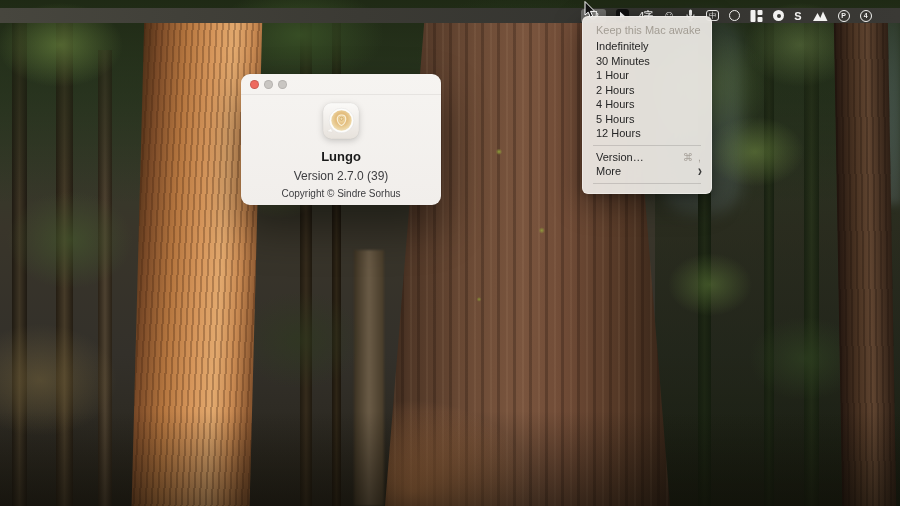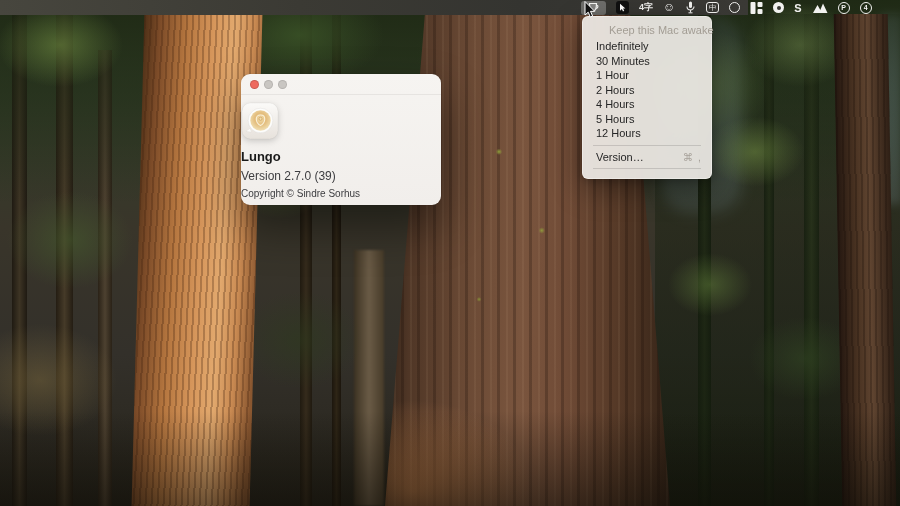--- a/index.html
+++ b/index.html
@@ -52,21 +52,21 @@
     radial-gradient(70px 50px at 40% 28%,rgba(120,150,70,.5),transparent 70%),
     radial-gradient(60px 45px at 22% 55%,rgba(100,130,60,.5),transparent 70%),
     radial-gradient(80px 60px at 60% 70%,rgba(50,70,35,.6),transparent 70%),
     linear-gradient(180deg,rgba(30,42,22,.25),rgba(20,28,14,.7));}
   .wp-trunk-right{left:838px;top:14px;width:54px;height:492px;transform:skewX(1deg);background:
     repeating-linear-gradient(90deg,rgba(20,10,5,.25) 0 2px,transparent 2px 6px),
     linear-gradient(90deg,#241710,#4a3322 35%,#5f4430 60%,#2e1f15);}
   .wp-vignette{left:0;bottom:0;width:900px;height:95px;
     background:linear-gradient(180deg,rgba(12,10,5,0),rgba(12,10,5,.55));}
   
-  .menubar{position:absolute;left:0;top:0;width:748px;height:15px;z-index:10;
+  .menubar{position:absolute;left:0;top:8px;width:900px;height:15px;z-index:10;
     background:linear-gradient(90deg,#47463e,#3b3a34 40%,#343430 70%,#3a3935);}
   .mb-icons{position:absolute;left:581px;top:1px;height:13px;display:flex;align-items:center;gap:10px;}
   .mbi{display:flex;align-items:center;justify-content:center;height:13px;color:#f2f2f0;flex:0 0 auto;}
   .mbi-active{width:25px;background:rgba(255,255,255,.28);border-radius:3px;height:14px;}
   .mbi-text{font-size:9px;font-weight:bold;letter-spacing:0;white-space:nowrap;}
   .mbi-smiley{font-size:12px;line-height:13px;}
   .mbi-boxed{width:13px;height:11px;border:1px solid #f2f2f0;border-radius:3px;font-size:7.5px;line-height:9px;}
   .mbi-circle{width:11px;height:11px;border:1.5px solid #f2f2f0;border-radius:50%;}
   .mbi-dot{width:11px;height:11px;background:#f2f2f0;border-radius:50%;position:relative;}
   .mbi-dot::after{content:"";position:absolute;left:3.5px;top:3.5px;width:4px;height:4px;border-radius:50%;background:#3a3a36;}
@@ -74,35 +74,35 @@
   .mbi-s{font-size:11px;font-weight:bold;}
   
   .menu{position:absolute;left:582px;top:16px;width:130px;z-index:20;
     background:rgba(238,235,230,.93);
     -webkit-backdrop-filter:blur(18px) saturate(1.3);backdrop-filter:blur(18px) saturate(1.3);
     border-radius:6px;border:0.5px solid rgba(255,255,255,.35);
     box-shadow:0 10px 30px rgba(0,0,0,.38),0 2px 8px rgba(0,0,0,.2);
     padding:5px 0 5px 0;}
   .menu-item{display:flex;align-items:center;height:14.5px;padding:0 9px 0 13px;
     font-size:11px;color:#262626;}
-  .menu-item.disabled{color:#a39d94;height:16px;margin-bottom:1px;margin-left:13px;}
+  .menu-item.disabled{color:#a39d94;height:16px;margin-bottom:1px;}
   .mi-label{flex:1 1 auto;white-space:nowrap;}
   .mi-shortcut{color:#a7a19a;font-size:10.5px;letter-spacing:1px;white-space:nowrap;}
   .mi-chevron{color:#3a3a3a;font-size:13px;line-height:10px;font-weight:bold;transform:scaleY(1.25);}
   .menu-sep{height:1px;background:rgba(0,0,0,.13);margin:4px 10px;}
   
   .window{position:absolute;left:241px;top:74px;width:200px;height:131px;z-index:5;
     background:linear-gradient(180deg,#f6f4f1,#f1eeeb);border-radius:9px;
     box-shadow:0 22px 45px rgba(0,0,0,.45),0 0 1px rgba(0,0,0,.35);}
   .titlebar{height:21px;display:flex;align-items:center;padding-left:9px;gap:5px;
     border-bottom:1px solid rgba(0,0,0,.06);}
   .tl{width:9px;height:9px;border-radius:50%;}
   .tl-red{background:#ee6a5f;border:0.5px solid rgba(0,0,0,.15);}
   .tl-gray{background:#c9c6c2;border:0.5px solid rgba(0,0,0,.1);}
-  .win-body{display:flex;flex-direction:column;align-items:flex-start;}
+  .win-body{display:flex;flex-direction:column;align-items:center;}
   .app-icon{margin-top:7px;width:38px;height:38px;filter:drop-shadow(0 2px 3px rgba(0,0,0,.18));}
   .app-name{margin-top:9px;font-size:13px;font-weight:bold;color:#1a1a1a;}
   .app-version{margin-top:5px;font-size:12px;color:#3d3d40;}
   .app-copyright{margin-top:5px;font-size:10px;color:#3d3d40;}
   
   .cursor{position:absolute;left:584px;top:1px;z-index:30;}
 </style>
 </head>
 <body>
 
@@ -233,20 +233,24 @@
         <span class="mi-label">5 Hours</span>
       </div>
       <div class="menu-item">
         <span class="mi-label">12 Hours</span>
       </div>
       <div class="menu-sep"></div>
       <div class="menu-item">
         <span class="mi-label">Version…</span>
         <span class="mi-shortcut">⌘ ,</span>
       </div>
+      <div class="menu-item">
+        <span class="mi-label">More</span>
+        <span class="mi-chevron">›</span>
+      </div>
       <div class="menu-sep"></div>
     </div>
 
   <svg class="cursor" width="12" height="18" viewBox="0 0 12 18">
     <path d="M1 0.5 L1 14 L4.2 11.2 L6.3 16 L8.6 15 L6.5 10.3 L10.7 10.3 Z" fill="#111" stroke="#fff" stroke-width="1"></path>
   </svg>
 
 </div>
 
 </body></html>

